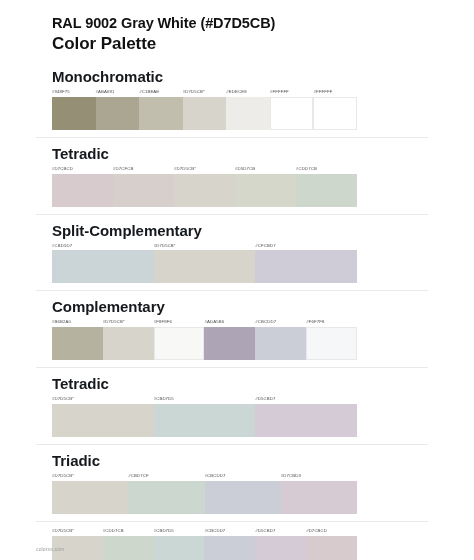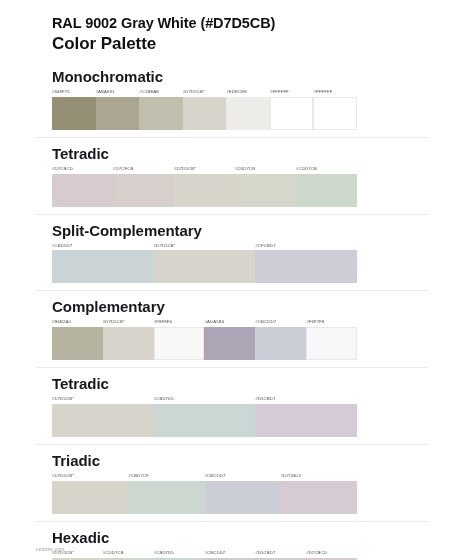--- a/index.html
+++ b/index.html
@@ -254,21 +254,20 @@
             <div class="swatch-chip" style="background: rgb(203, 205, 215);"></div>
           </div>
           <div class="swatch">
             <div class="swatch-label">#D7CBD3</div>
             <div class="swatch-chip" style="background: rgb(215, 203, 211);"></div>
           </div>
         </div>
         <div class="divider"></div>
       </div>
       <div class="section">
-        <div class="section-title">Hexadic</div>
         <div class="swatch-row">
           <div class="swatch">
             <div class="swatch-label">#D7D5CB*</div>
             <div class="swatch-chip" style="background: rgb(215, 213, 203);"></div>
           </div>
           <div class="swatch">
             <div class="swatch-label">#CDD7CB</div>
             <div class="swatch-chip" style="background: rgb(205, 215, 203);"></div>
           </div>
           <div class="swatch">

